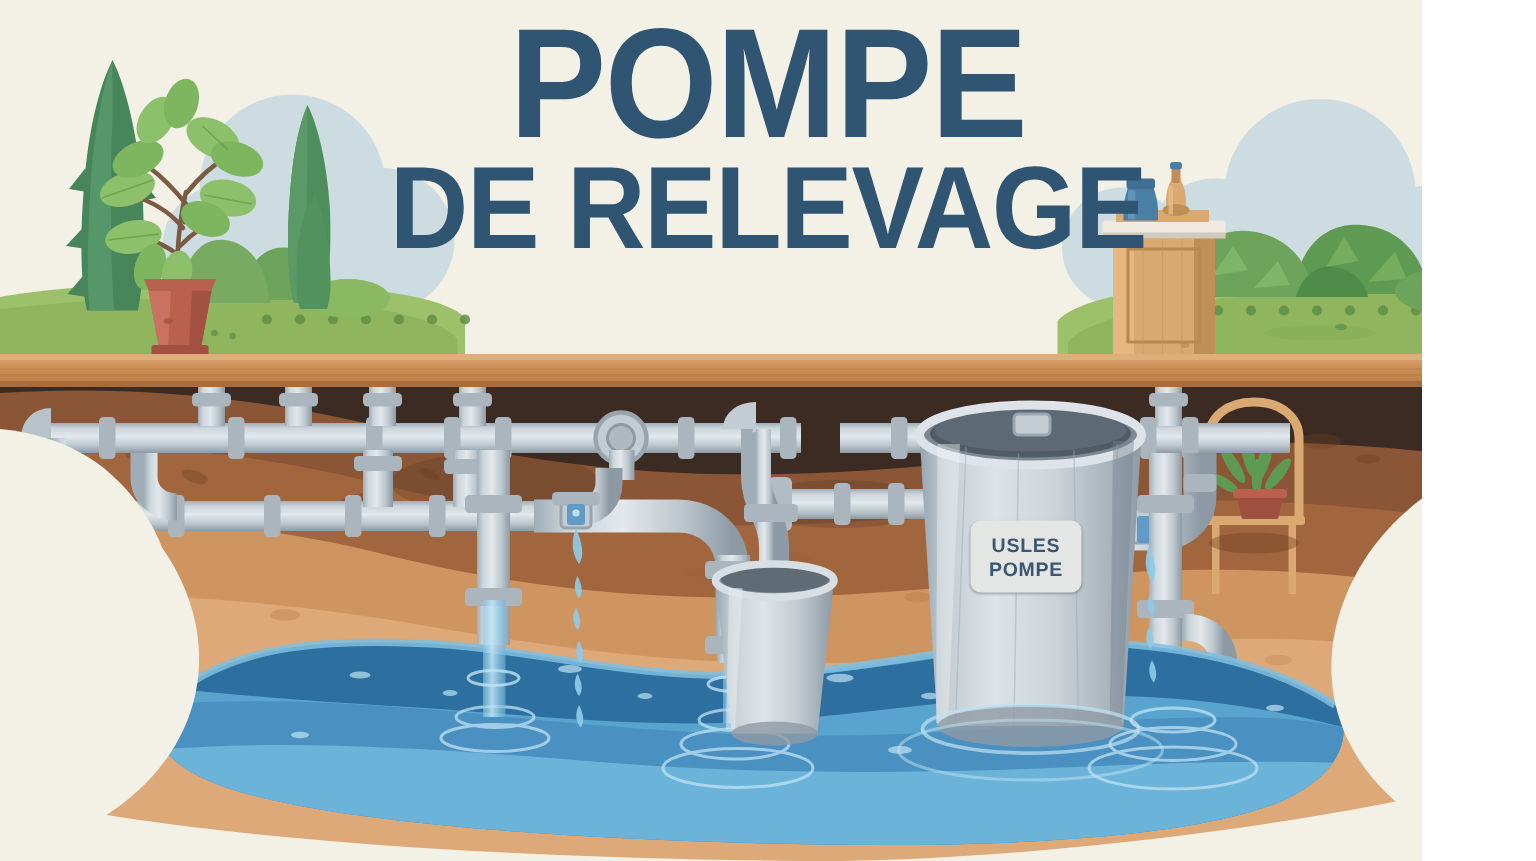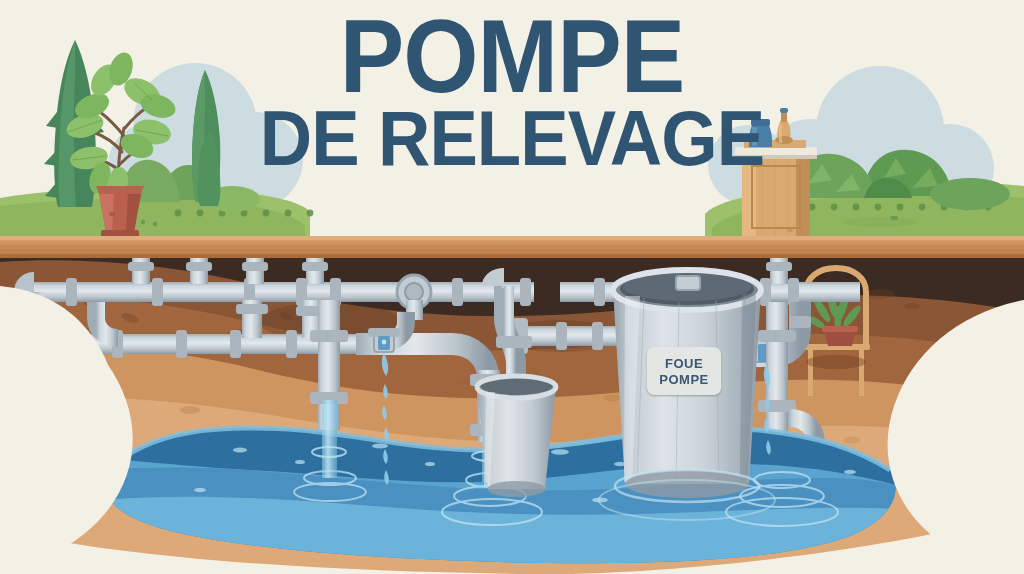--- a/index.html
+++ b/index.html
@@ -5,21 +5,21 @@
   html, body {
     margin: 0;
     padding: 0;
     background: #ffffff;
   }
   body {
     font-family: "Liberation Sans", sans-serif;
   }
   #stage {
     position: relative;
-    width: 1024px;
+    width: 948px;
     height: 574px;
     overflow: hidden;
     background: #f3f0e6;
   }
   #stage svg.layer {
     position: absolute;
     top: 0;
     left: 0;
     width: 1024px;
     height: 574px;
@@ -571,17 +571,17 @@
       <rect x="0" y="0" width="1024" height="574" fill="none"></rect>
     </g>
   </svg>
 
   <div class="title-wrap">
     <span class="title-line title-line1">POMPE</span>
     <span class="title-line title-line2">DE RELEVAGE</span>
   </div>
 
   <div class="tank-label">
-    <span>FOUE</span>
+    <span>USLES</span>
     <span>POMPE</span>
   </div>
 
 </div>
 
 </body></html>

